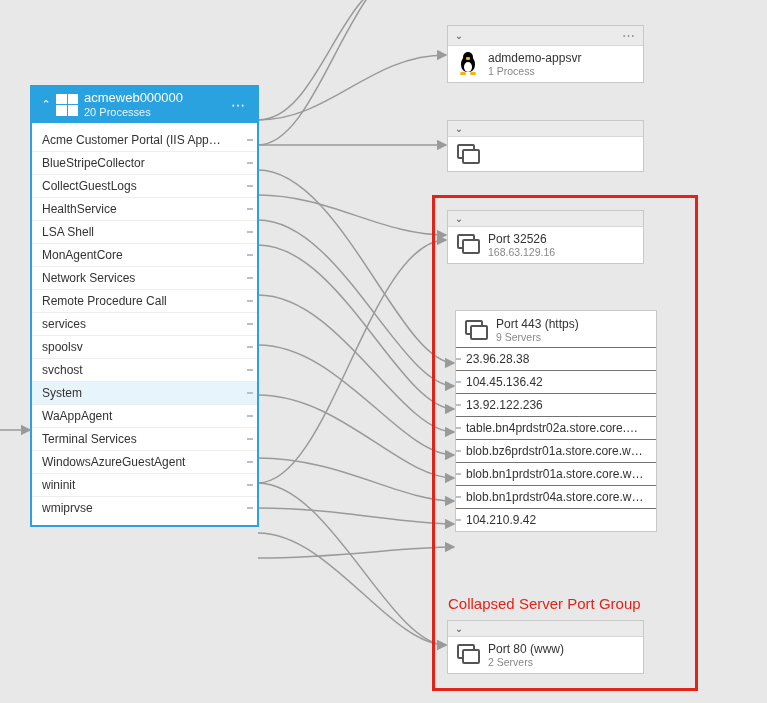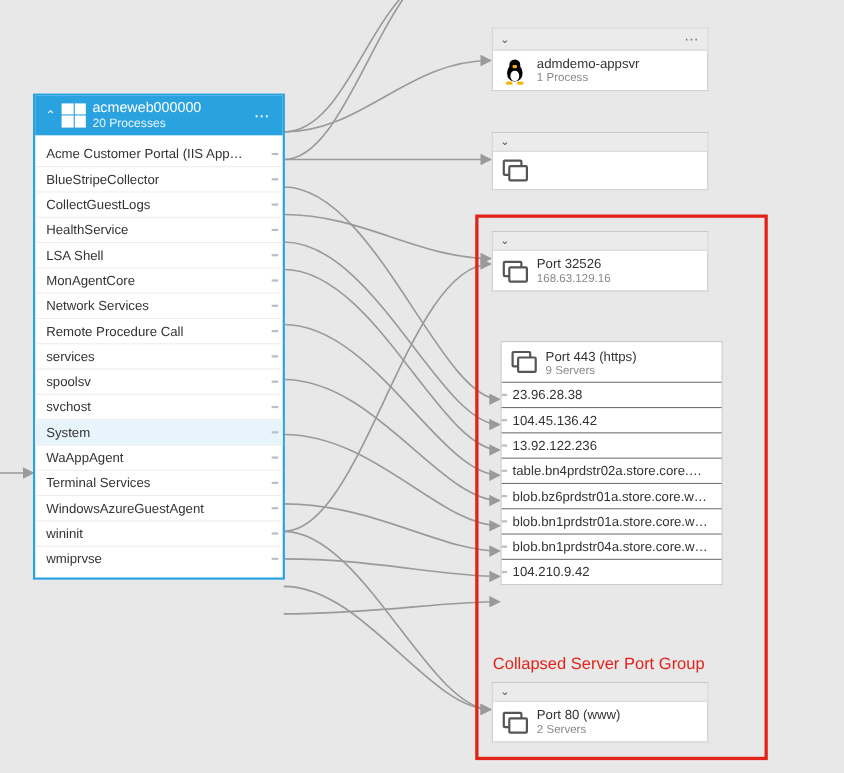--- a/index.html
+++ b/index.html
@@ -20,28 +20,28 @@
   .proc{position:relative;padding:4px 10px;border-bottom:1px solid #eee;cursor:default;white-space:nowrap;overflow:hidden;text-overflow:ellipsis}
   .proc:last-child{border-bottom:none}
   .proc.sel{background:#e8f4fb}
   .proc .tick{position:absolute;right:4px;top:50%;width:6px;height:2px;background:#b6c0c6;transform:translateY(-50%)}
 
   
   .card{position:absolute;background:#fff;border:1px solid #c8c8c8}
   .card .chead{display:flex;align-items:center;background:#ebebeb;padding:2px 4px;border-bottom:1px solid #d8d8d8}
   .card .chead .caret{width:14px;text-align:center;font-size:10px;color:#555}
   .card .chead .dots{margin-left:auto;font-size:13px;color:#777;letter-spacing:2px;padding-right:2px}
-  .card .cbody{display:flex;align-items:flex-end;padding:5px 8px}
+  .card .cbody{display:flex;align-items:flex-start;padding:5px 8px}
   .card .cbody .ico{width:24px;height:24px;margin-right:8px;display:flex;align-items:center;justify-content:center}
   .card .cbody .txt .t1{font-size:12px}
   .card .cbody .txt .t2{font-size:10.5px;color:#888}
 
   
   .group{position:absolute;background:#fff;border:1px solid #c8c8c8}
-  .ghead{display:flex;padding:6px 8px 4px}
+  .ghead{display:flex;align-items:center;padding:6px 8px 4px}
   .ghead .ico{width:24px;height:24px;margin-right:8px;display:flex;align-items:center;justify-content:center}
   .ghead .t1{font-size:12px}
   .ghead .t2{font-size:10.5px;color:#888}
   .gitem{position:relative;padding:4px 10px;border-top:1px solid #737373;font-size:12px;white-space:nowrap;overflow:hidden;text-overflow:ellipsis}
   .gtick{position:absolute;left:-1px;top:50%;width:6px;height:2px;background:#b6c0c6;transform:translateY(-50%)}
 
   
   .annot{position:absolute;border:3px solid #e2231a;pointer-events:none}
   .alabel{position:absolute;color:#e2231a;font-size:15px;font-weight:400;pointer-events:none}
 

